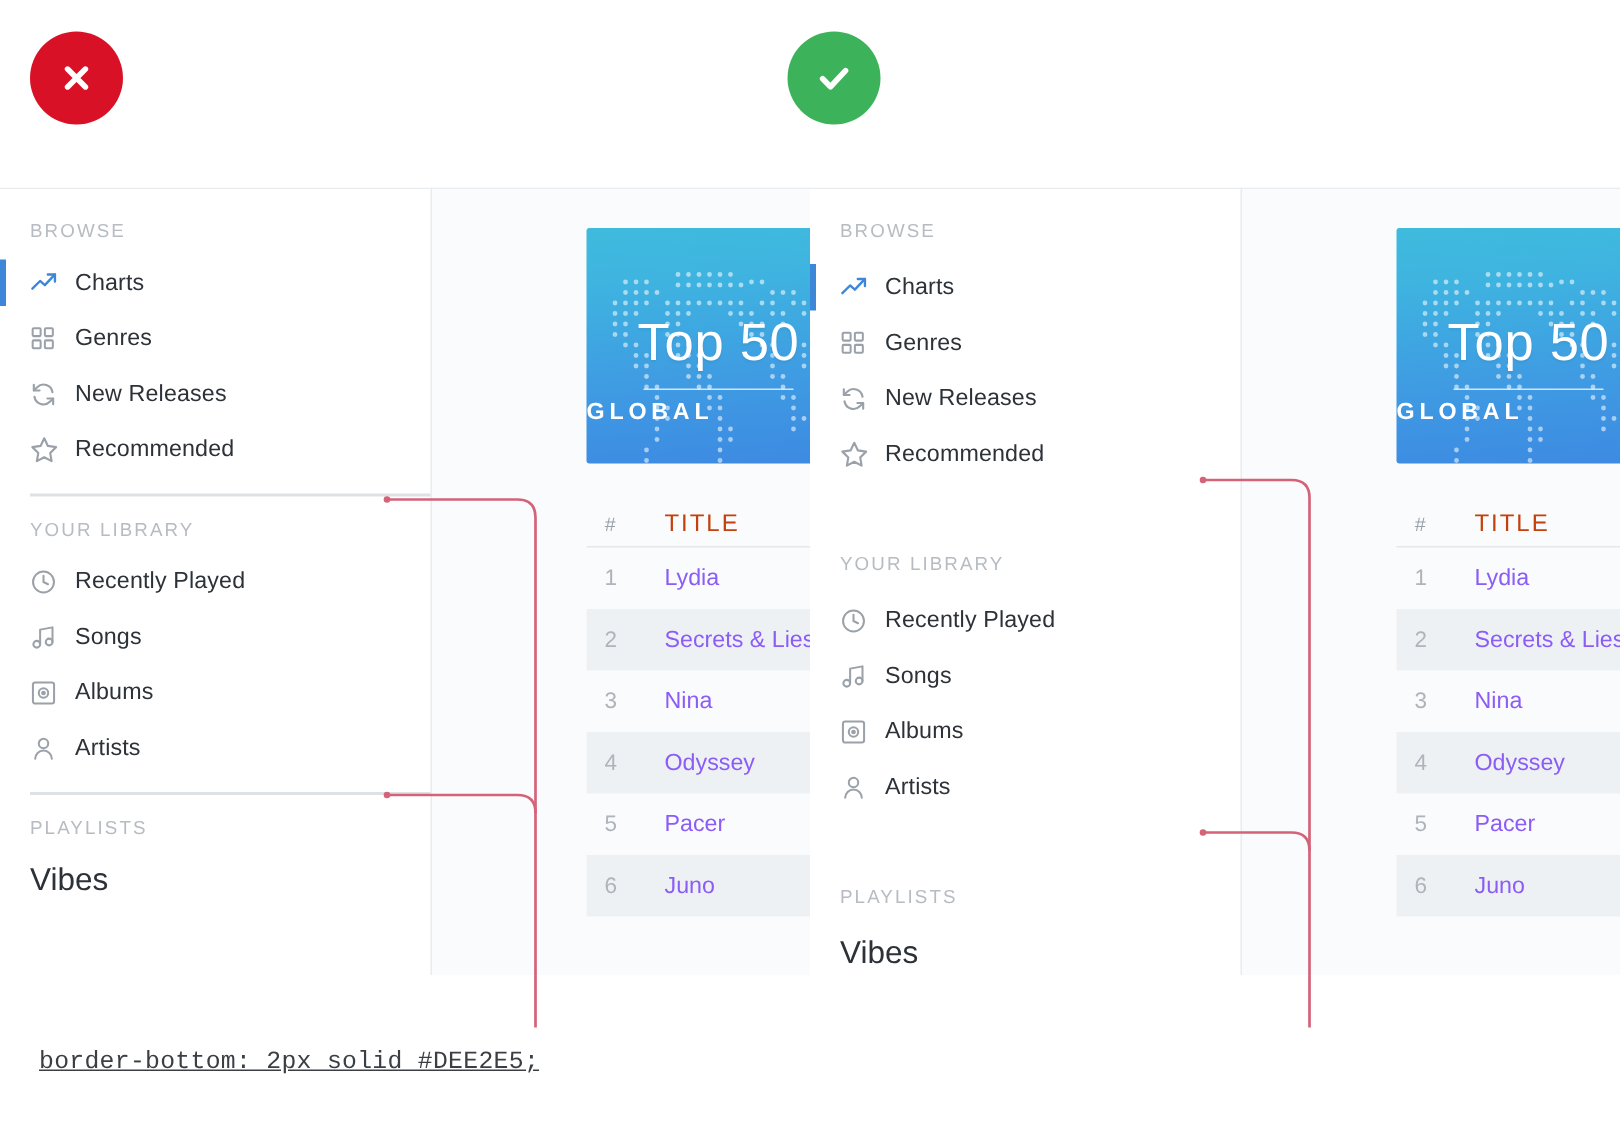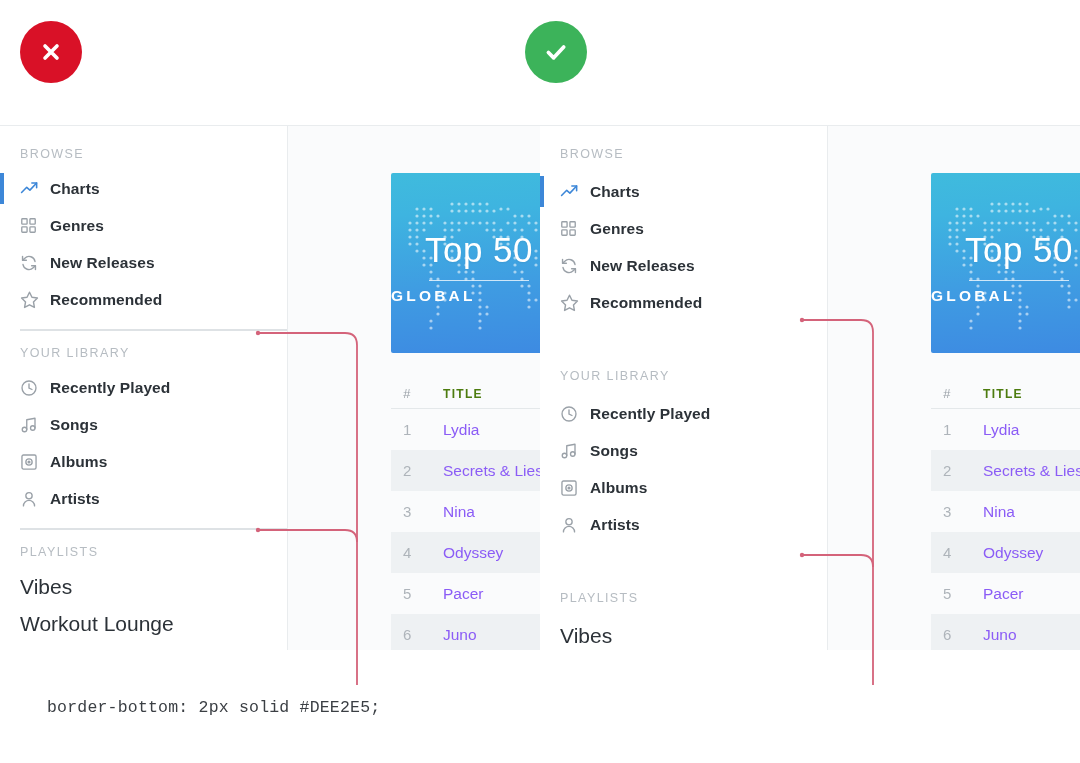--- a/index.html
+++ b/index.html
@@ -31,21 +31,21 @@
   
   .sidebar { width: 288px; flex: 0 0 288px; background: #ffffff;
              border-right: 1px solid #e9ecee; position: relative;
              padding-left: 20px; }
   .section-head { font-size: 12.5px; letter-spacing: 1.4px; color: #b6bcc2;
                   font-weight: 400; text-transform: uppercase; }
   .nav-item { display: flex; align-items: center; height: 37px; position: relative; }
   .nav-item .ico { width: 30px; flex: 0 0 30px; display:flex; align-items:center;
                    color:#9aa1a8; }
   .nav-item .ico svg { display:block; }
-  .nav-item .lbl { font-size: 15.5px; color: #2c3238; font-weight: 700;
+  .nav-item .lbl { font-size: 15.5px; color: #2c3238; font-weight: 400;
                    letter-spacing: .1px; }
   .nav-item.active .ico { color: #3d87d8; }
   .nav-item.active::before { content:""; position:absolute; left:-20px; top:3px;
                              width:4px; height:31px; background:#3d87d8; }
   .play-item { font-size: 21px; color: #2c3238; height: 37px; display:flex;
                align-items:center; font-weight:400; }
 
   
   .left .grp { padding: 0; }
   .left .grp.g1 { padding-top: 22px; padding-bottom: 11px;
@@ -58,51 +58,51 @@
 
   
   .right .grp.g1 { padding-top: 22px; margin-bottom: 48px; }
   .right .grp.g2 { margin-bottom: 48px; }
   .right .grp.g3 { }
   .right .section-head { margin-bottom: 12px; }
 
   
   .content { flex: 1 1 auto; background: #fafbfc; position: relative;
              padding: 27px 0 0 103px; }
-  .cover { width: 176px; height: 180px; border-radius: 2px; position: relative;
+  .cover { width: 176px; height: 157px; border-radius: 2px; position: relative;
            overflow: hidden;
-           background: linear-gradient(176deg, #3fbbdd 0%, #3eb4e0 22%, #3f9ce2 62%, #3d8ae2 100%); margin-top: 21px; }
+           background: linear-gradient(176deg, #3fbbdd 0%, #3eb4e0 22%, #3f9ce2 62%, #3d8ae2 100%); }
   .cover .dots { position:absolute; inset:0; opacity:.55; }
   .cover .ctitle { position: absolute; left: 0; right: 0; top: 57px; text-align: center;
                    color: #ffffff; font-size: 35px; font-weight: 400; letter-spacing: .5px;
                    text-shadow: 0 1px 2px rgba(0,0,0,.06); }
   .cover .rule { position: absolute; left: 38px; right: 38px; top: 107px; height: 1px;
                  background: rgba(255,255,255,.75); }
   .cover .csub { position: absolute; left: 0; right: 0; top: 114px; text-align: left;
                  color: #ffffff; font-size: 15.5px; letter-spacing: 3.2px; font-weight: 600; }
 
   .tracks { margin-top: 26px; width: 300px; }
   .th { display: flex; align-items: center; height: 30px;
         border-bottom: 1px solid #e4e8ea; }
   .th .c-num { width: 52px; flex:0 0 52px; font-size: 13px; color:#9aa1a8;
                font-style: italic; padding-left: 12px; }
-  .th .c-title { font-size: 12px; color: #4d7c0f; letter-spacing: 1.3px;
-                 font-weight: 700; }
+  .th .c-title { font-size: 16px; color: #c2410c; letter-spacing: 1.3px;
+                 font-weight: 400; }
   .tr { display: flex; align-items: center; height: 41px; }
   .tr.alt { background: #eef1f3; }
   .tr .c-num { width: 52px; flex:0 0 52px; font-size: 15px; color:#aeb4ba;
                padding-left: 12px; }
   .tr .c-title { font-size: 15.5px; color: #8b5cf6; }
 
   
   .anno-svg { position: absolute; left:0; top:0; width:1080px; height:763px;
               pointer-events:none; }
   .caption { position: absolute; top: 698px; font-family: "Liberation Mono", monospace;
              font-size: 16.5px; color: #3b3f44; letter-spacing: .2px; white-space: nowrap; }
-  .caption.c-left  { left: 47px; }
+  .caption.c-left  { left: 26px; text-decoration: underline; }
   .caption.c-right { left: 730px; }
 </style>
 </head>
 <body>
 
 <div class="stage">
 
   <div class="badge bad">
     <span>
       <svg width="26" height="26" viewBox="0 0 24 24" fill="none" stroke="#fff" stroke-width="3.4" stroke-linecap="round">
@@ -211,21 +211,20 @@
                   <path d="M4.6 21.2a7.4 7.4 0 0 1 14.8 0"></path>
               </svg>
             </span>
             <span class="lbl">Artists</span>
           </div>
         </div>
 
         <div class="grp g3">
           <div class="section-head">PLAYLISTS</div>
           <div class="play-item">Vibes</div>
-          <div class="play-item">Workout Lounge</div>
         </div>
       </div>
 
       <div class="content">
         <div class="cover">
           <svg class="dots" viewBox="0 0 176 176">
             <g fill="#ffffff">
               <circle cx="26" cy="36" r="1.6"></circle>
                 <circle cx="33" cy="36" r="1.6"></circle>
                 <circle cx="40" cy="36" r="1.6"></circle>

